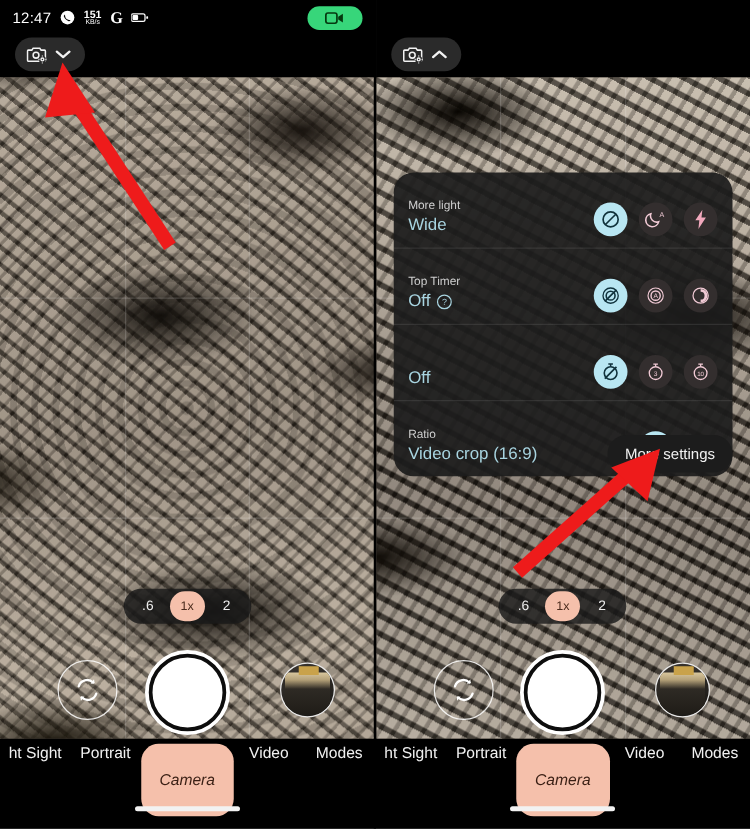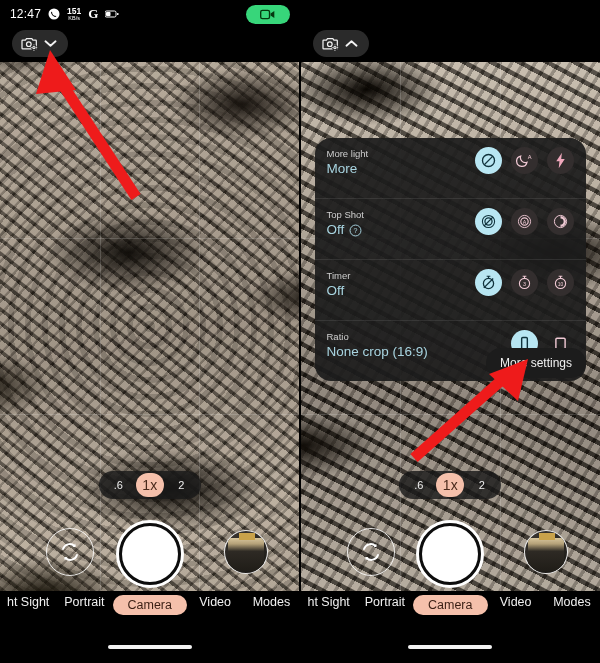--- a/index.html
+++ b/index.html
@@ -54,41 +54,41 @@
   .rec-pill{margin-left:auto;background:#37d67a;border-radius:20px;
     width:44px;height:19px;display:flex;align-items:center;justify-content:center;}
 
   
   .chip{position:absolute;top:30px;left:12px;height:27px;background:#2a2a2a;
     border-radius:16px;display:flex;align-items:center;gap:6px;padding:0 11px 0 9px;z-index:28;}
 
   
   .panel{position:absolute;left:14px;right:14px;top:138px;background:rgba(28,28,28,0.93);
     border-radius:16px;z-index:25;overflow:hidden;}
-  .prow{display:flex;align-items:flex-start;padding:9px 12px;min-height:42px;
+  .prow{display:flex;align-items:flex-end;padding:9px 12px;min-height:42px;
     border-bottom:1px solid rgba(255,255,255,0.09);}
   .prow:last-child{border-bottom:none;gap:28px;}
   .plabels{flex:1;min-width:0;}
   .ptitle{color:#cfcfcf;font-size:9.5px;line-height:13px;}
   .pvalue{color:#a8d4e0;font-size:13.5px;line-height:18px;display:flex;align-items:center;gap:5px;}
   .pops{display:flex;align-items:center;gap:9px;}
   .opt{width:27px;height:27px;border-radius:50%;background:#332e2e;
     display:flex;align-items:center;justify-content:center;}
   .opt.sel{background:#b8e6f2;}
 
   .more-btn{position:absolute;right:14px;top:348px;background:#1c1c1c;
     border-radius:16px;color:#f1f1f1;font-size:12px;padding:8px 14px;z-index:26;}
 
   
   .zoombar{position:absolute;left:50%;transform:translateX(-50%);top:471px;
     background:rgba(26,26,26,0.82);border-radius:18px;height:28px;display:flex;
     align-items:center;gap:4px;padding:0 6px;z-index:22;}
   .zchip{width:27px;height:22px;border-radius:14px;display:flex;align-items:center;
     justify-content:center;color:#eee;font-size:11px;}
-  .zchip.sel{background:#f5c0ab;color:#4a2a1c;width:28px;height:24px;font-size:14px;}
+  .zchip.sel{background:#f5c0ab;color:#4a2a1c;width:28px;height:24px;font-size:10px;}
 
   
   .controls{position:absolute;left:0;right:0;top:518px;height:66px;z-index:22;}
   .flipbtn{position:absolute;left:46px;top:10px;width:46px;height:46px;border-radius:50%;
     border:1.5px solid rgba(255,255,255,0.85);display:flex;align-items:center;justify-content:center;}
   .shutter{position:absolute;left:50%;transform:translateX(-50%);top:2px;width:62px;height:62px;
     border-radius:50%;background:#fff;border:3px solid #fff;box-shadow:0 0 0 2px rgba(0,0,0,0.25) inset;}
   .shutter i{display:block;width:100%;height:100%;border-radius:50%;background:#fff;
     border:3px solid #0d0d0d;box-sizing:border-box;}
   .thumb{position:absolute;right:32px;top:12px;width:42px;height:42px;border-radius:50%;
@@ -96,21 +96,21 @@
     background:linear-gradient(160deg,#3b3631 0%,#2a2723 45%,#191714 100%);}
   .thumb .paper{position:absolute;left:3px;right:3px;top:7px;bottom:2px;
     background:linear-gradient(180deg,#d9c79e 0%,#b3a078 18%,#2e2a24 40%,#201d18 100%);}
   .thumb .gold{position:absolute;left:14px;top:2px;width:16px;height:7px;background:#c9a24a;}
 
   
   .navbar{position:absolute;left:0;right:0;bottom:0;height:72px;background:#000;z-index:28;}
   .modes{display:flex;height:44px;padding-top:4px;}
   .mode{flex:1;text-align:center;color:#f0f0f0;font-size:12.5px;white-space:nowrap;}
   .mode.sel{color:#3a1f14;}
-  .mode.sel span{background:#f5c0ab;border-radius:14px;padding:3px 15px;display:inline-block;}
+  .mode.sel span{background:#f5c0ab;border-radius:14px;padding:22px 15px;display:inline-block;font-style:italic;}
   .homebar{position:absolute;left:50%;transform:translateX(-50%);bottom:14px;
     width:84px;height:4px;border-radius:3px;background:#f2f2f2;}
 
   
   .arrow{position:absolute;z-index:40;pointer-events:none;}
   .divider{position:absolute;left:299px;top:0;width:2px;height:663px;background:#000;z-index:35;}
 </style>
 </head>
 <body>
 
@@ -234,21 +234,21 @@
           <path d="M2 9l7-6 7 6" fill="none" stroke="#f2f2f2" stroke-width="2.6" stroke-linecap="round" stroke-linejoin="round"></path>
         </svg>
     </div>
 
     <div class="panel">
 
       <div class="prow">
         <div class="plabels">
           <div class="ptitle">More light</div>
           <div class="pvalue">
-              <span>More</span>
+              <span>Wide</span>
             </div>
         </div>
         <div class="pops">
           <div class="opt sel">
             <svg width="17" height="17" viewBox="0 0 24 24">
                 <circle cx="12" cy="12" r="8.5" fill="none" stroke="#10323c" stroke-width="1.9"></circle>
                 <path d="M6.2 17.8L17.8 6.2" stroke="#10323c" stroke-width="1.9"></path>
               </svg>
           </div>
           <div class="opt">
@@ -260,21 +260,21 @@
           <div class="opt">
             <svg width="15" height="17" viewBox="0 0 18 24">
                 <path d="M11 1L3 13h4.5L6.5 23 15 10h-5z" fill="#f0a8bc"></path>
               </svg>
           </div>
         </div>
       </div>
 
       <div class="prow">
         <div class="plabels">
-          <div class="ptitle">Top Shot</div>
+          <div class="ptitle">Top Timer</div>
           <div class="pvalue">
             <span>Off</span>
             <svg width="13" height="13" viewBox="0 0 20 20">
                 <circle cx="10" cy="10" r="8.4" fill="none" stroke="#a8d4e0" stroke-width="1.5"></circle>
                 <text x="10" y="14" font-size="11" fill="#a8d4e0" text-anchor="middle" font-family="Liberation Sans, sans-serif">?</text>
               </svg>
           </div>
         </div>
         <div class="pops">
           <div class="opt sel">
@@ -296,21 +296,20 @@
                 <circle cx="12" cy="12" r="8.6" fill="none" stroke="#f0c9d4" stroke-width="1.4"></circle>
                 <path d="M12 4.4a7.6 7.6 0 010 15.2z" fill="#f0c9d4"></path>
                 <circle cx="12" cy="12" r="4.4" fill="#332e2e"></circle>
               </svg>
           </div>
         </div>
       </div>
 
       <div class="prow">
         <div class="plabels">
-          <div class="ptitle">Timer</div>
           <div class="pvalue">
               <span>Off</span>
             </div>
         </div>
         <div class="pops">
           <div class="opt sel">
             <svg width="17" height="17" viewBox="0 0 24 24">
                 <circle cx="12" cy="13.4" r="7.2" fill="none" stroke="#10323c" stroke-width="1.8"></circle>
                 <path d="M9.4 3.2h5.2M12 3.2v2.6" stroke="#10323c" stroke-width="1.7"></path>
                 <path d="M5.4 19.6L18.6 6.4" stroke="#10323c" stroke-width="1.9"></path>
@@ -330,21 +329,21 @@
                 <text x="12" y="16.4" font-size="7" fill="#f0c9d4" text-anchor="middle" font-family="Liberation Sans, sans-serif">10</text>
               </svg>
           </div>
         </div>
       </div>
 
       <div class="prow">
         <div class="plabels">
           <div class="ptitle">Ratio</div>
           <div class="pvalue">
-              <span>None crop (16:9)</span>
+              <span>Video crop (16:9)</span>
             </div>
         </div>
         <div class="pops">
           <div class="opt sel">
             <svg width="17" height="17" viewBox="0 0 24 24">
                 <rect x="8" y="3.5" width="8" height="17" rx="1.6" fill="none" stroke="#10323c" stroke-width="2"></rect>
               </svg>
           </div>
           <div class="opt" style="background:transparent">
             <svg width="17" height="17" viewBox="0 0 24 24">

